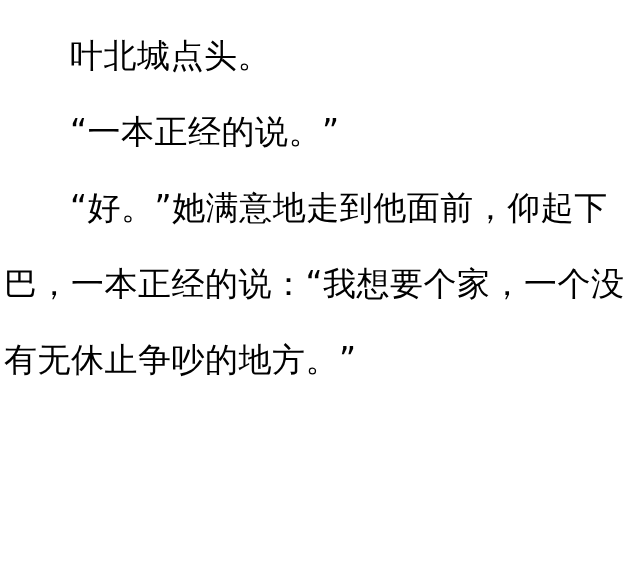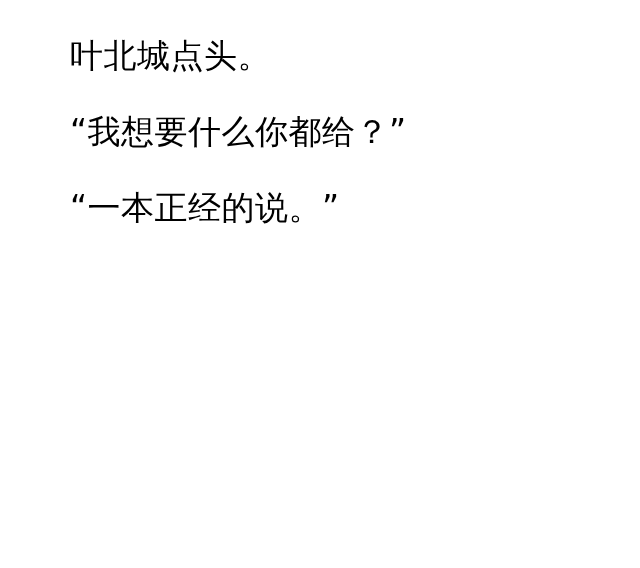--- a/index.html
+++ b/index.html
@@ -36,16 +36,16 @@
   .para.indent {
     text-indent: 2em;
   }
 </style>
 </head>
 <body>
 
 <div class="page">
   <div class="text-body">
     <p class="para indent">叶北城点头。</p>
-    <p class="para indent">“我想要什么你都给？”</p>
     <p class="para indent">“一本正经的说。”</p>
+    <p class="para indent">“好。”她满意地走到他面前，仰起下巴，一本正经的说：“我想要个家，一个没有无休止争吵的地方。”</p>
   </div>
 </div>
 
 </body></html>

